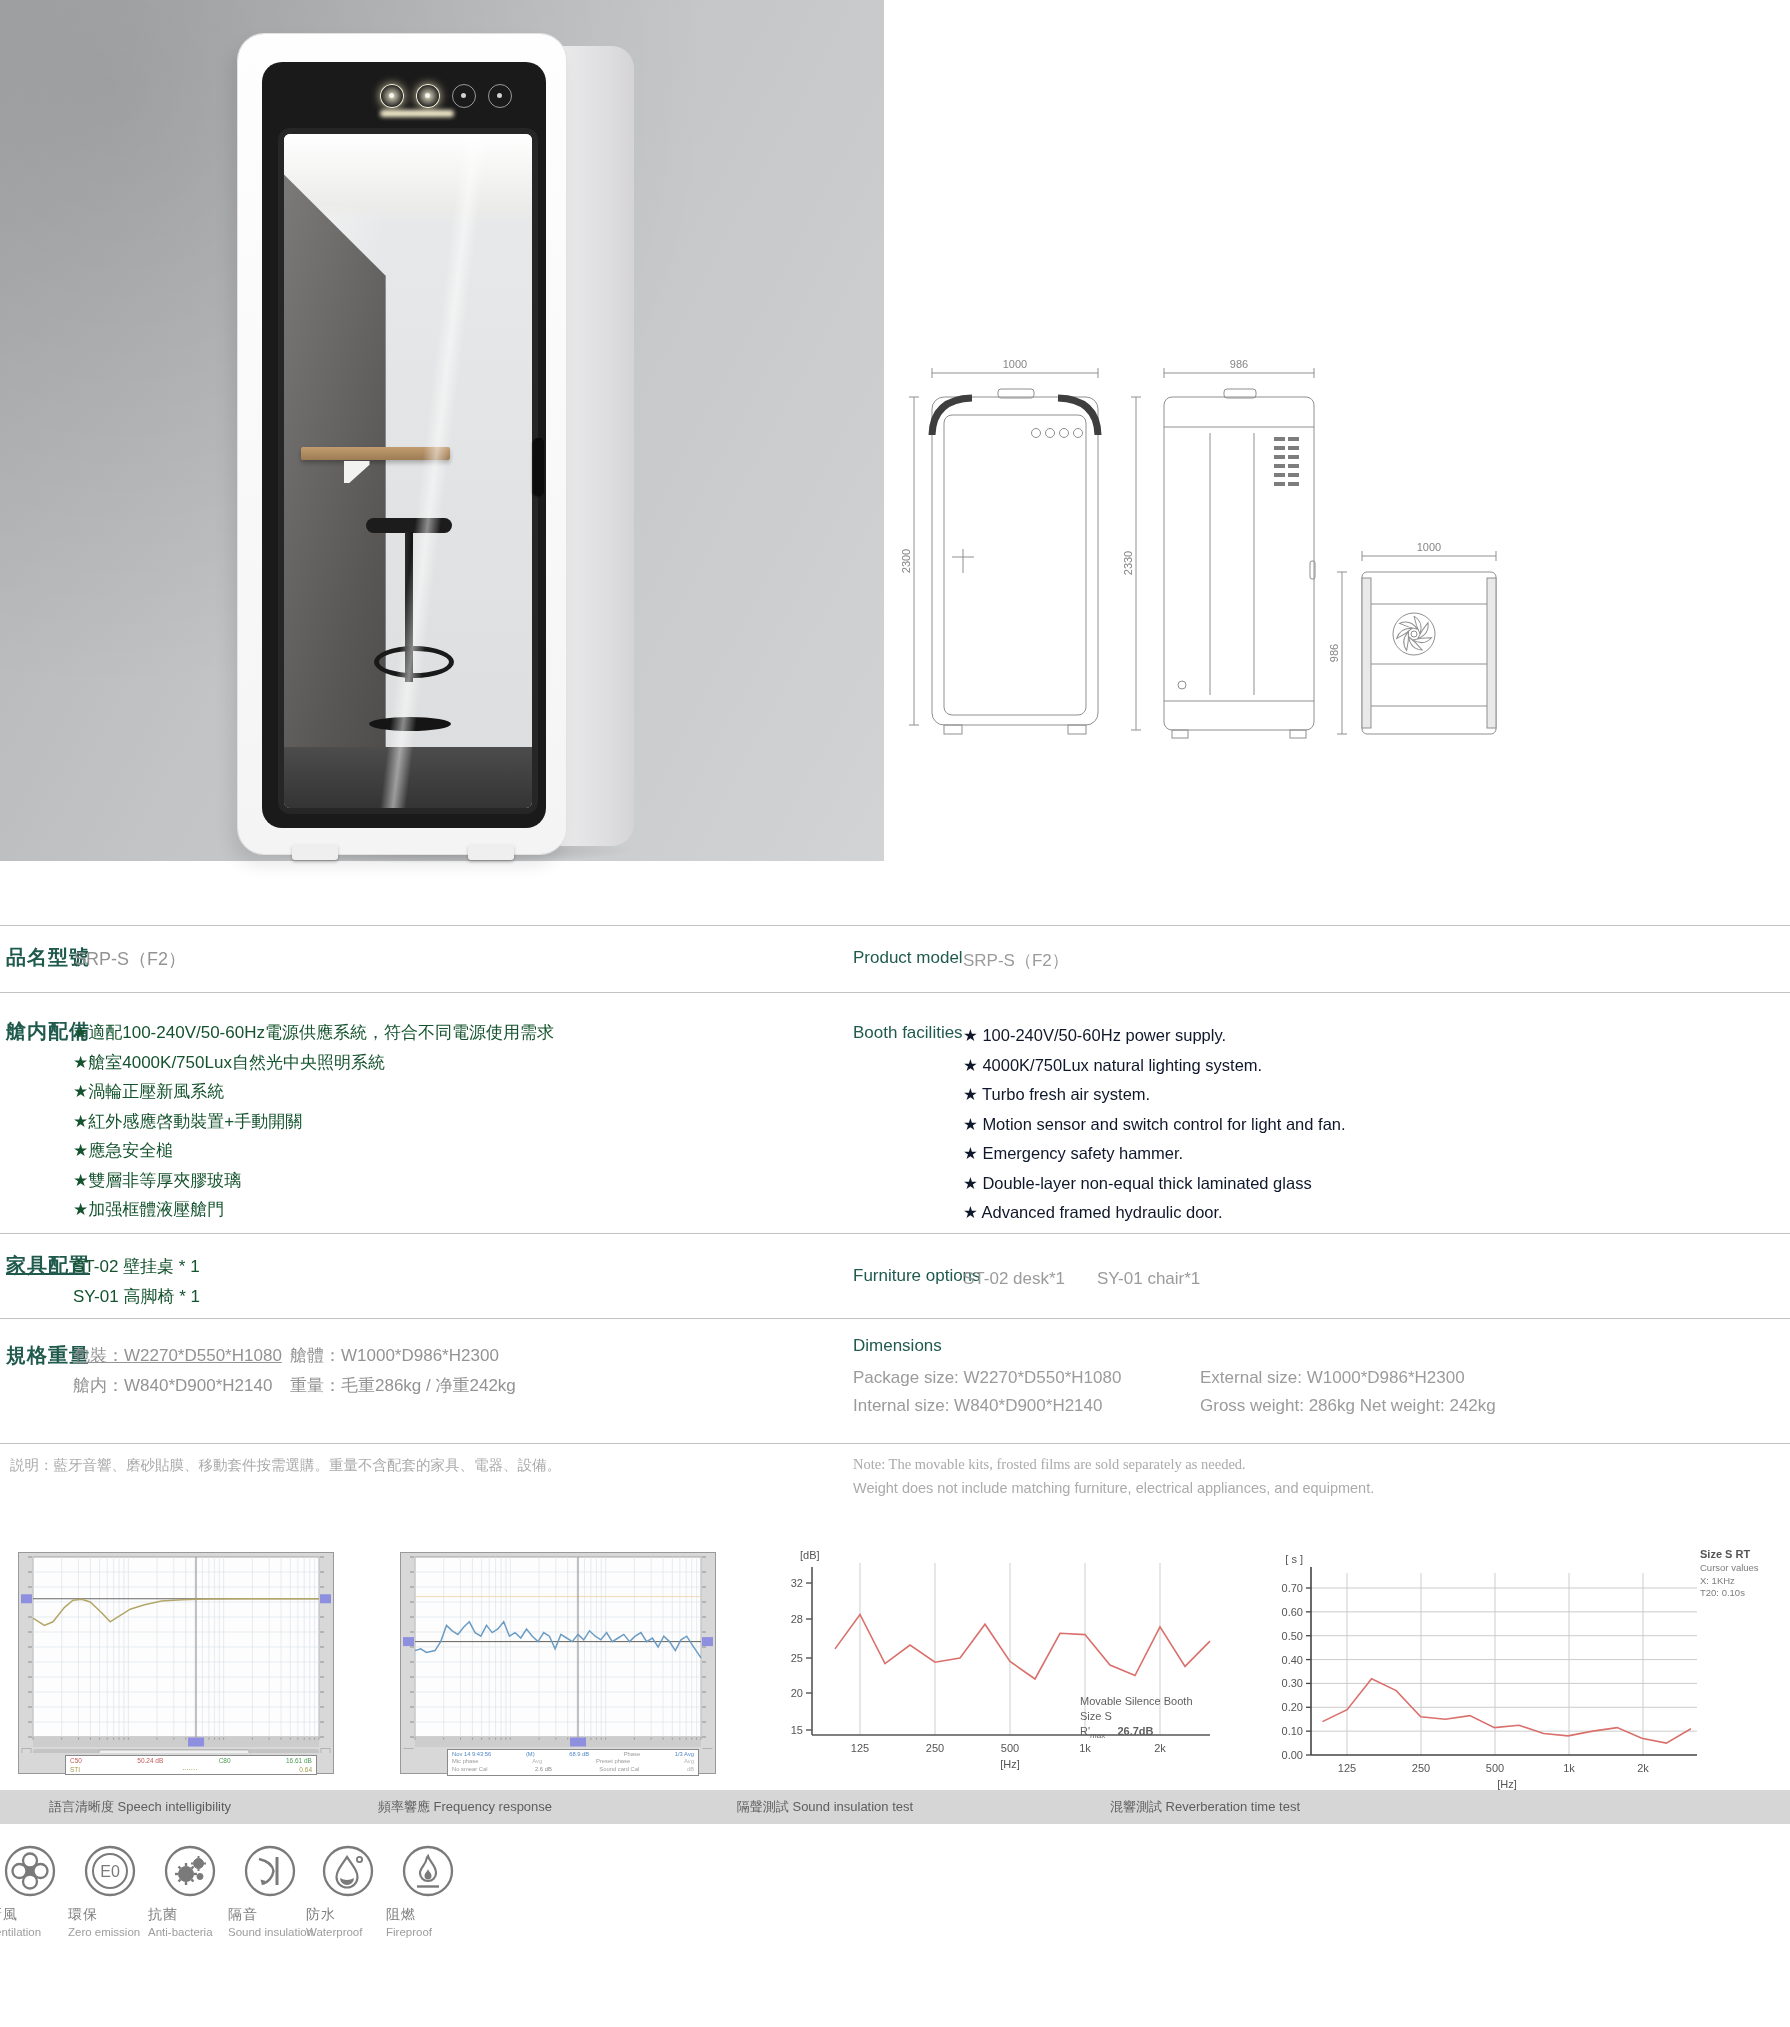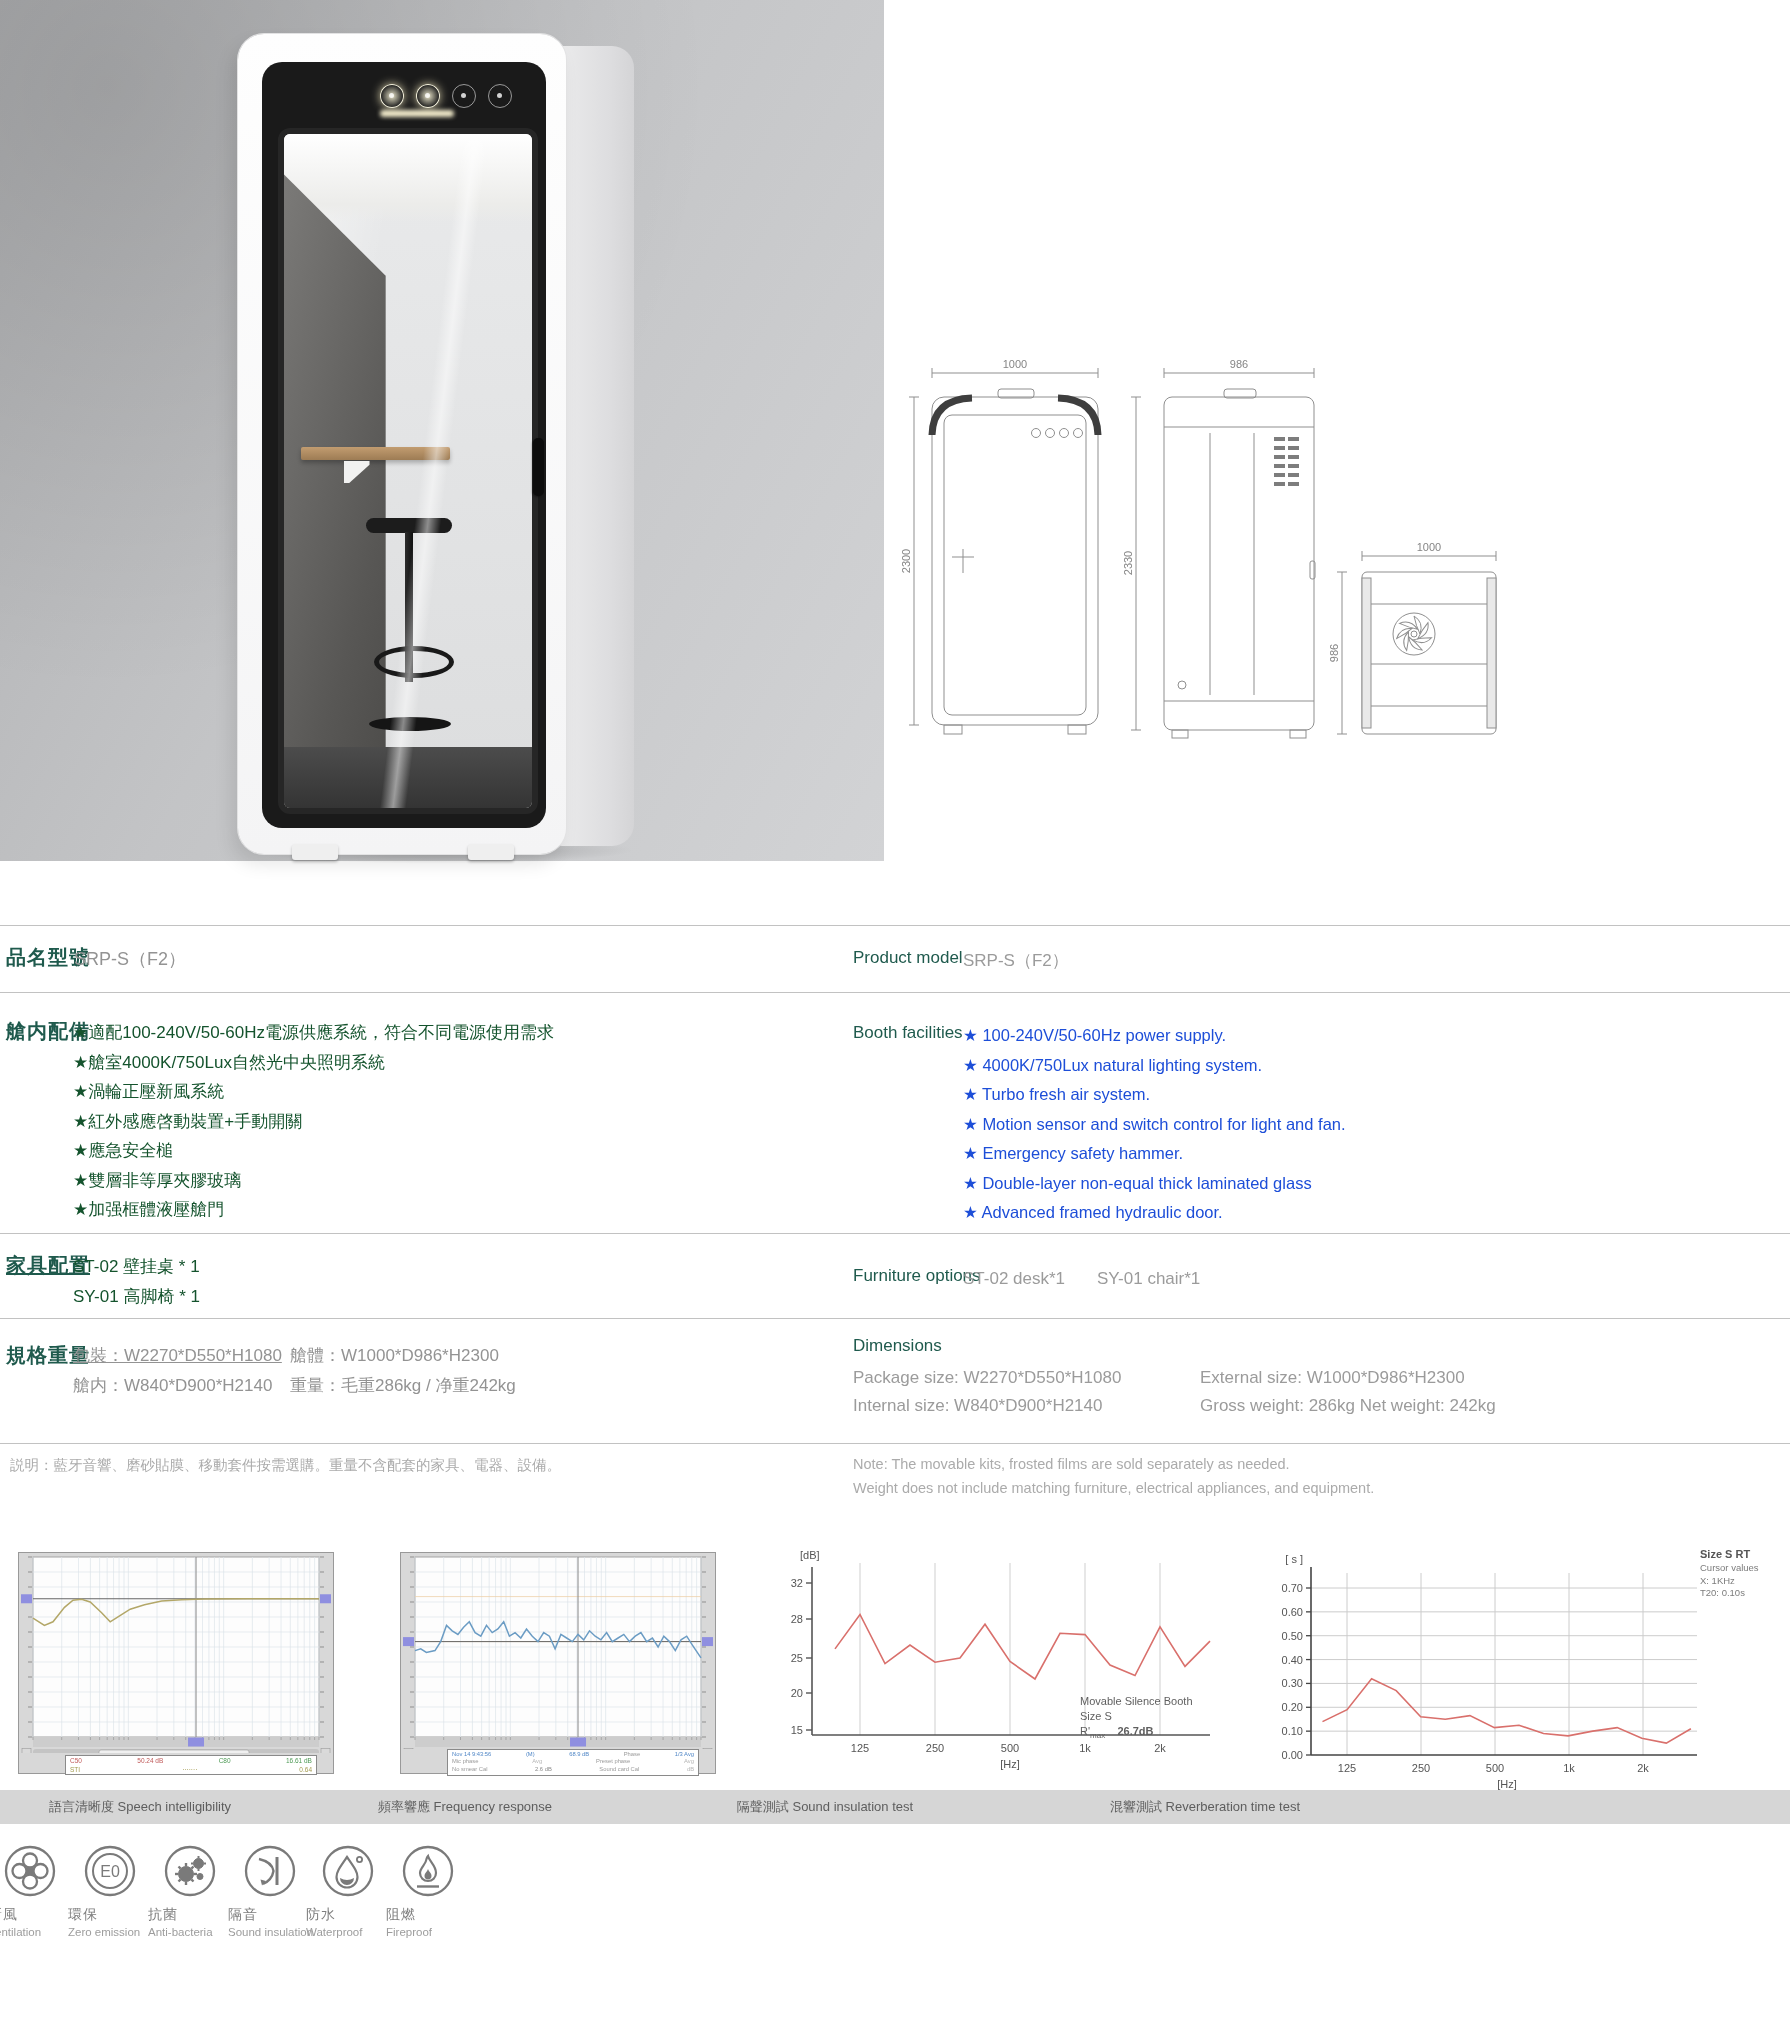--- a/index.html
+++ b/index.html
@@ -61,21 +61,21 @@
   .swatch-dot{width:73px;height:73px;border-radius:50%;}
   .swatch-label{margin-top:8px;font-size:13px;color:#8f8f8f;letter-spacing:.5px;}
 
   
   .rule{left:0;width:1790px;height:1px;background:#c2c2c2;}
   .zh-label{font-size:20px;font-weight:bold;color:#1f5a4d;letter-spacing:1px;}
   .en-label{font-size:17px;color:#1f5a4d;}
   .val{font-size:17px;color:#9b9b9b;}
   .zh-val{font-size:17px;color:#939393;}
   .list{font-size:17px;color:#14532d;line-height:29.5px;}
-  .en-list{font-size:16.5px;color:#1d4ed8;line-height:29.5px;}
+  .en-list{font-size:16.5px;color:#0f172a;line-height:29.5px;}
   .note{font-size:14.5px;color:#ababab;}
 
   
   .mini-chart{background:#d8d8d8;border:1px solid #999;}
   .mini-legend{position:absolute;left:46px;width:242px;background:#fff;border:1px solid #8a8a8a;
                font-size:6.5px;line-height:8.5px;padding:1px 4px;}
   .mini-legend .row{display:flex;justify-content:space-between;}
   .chart-annot{font-size:11px;color:#5f5f5f;line-height:15px;}
   .chart-annot .small{font-size:9.5px;color:#7c7c7c;line-height:12.5px;}
   .caption-band{left:0;top:1790px;width:1790px;height:34px;background:#d6d6d6;}
@@ -269,21 +269,21 @@
   <div class="abs en-label" style="left:853px;top:1266px;">Furniture options</div>
   <div class="abs val" style="left:963px;top:1269px;">ST-02 desk*1</div>
   <div class="abs val" style="left:1097px;top:1269px;">SY-01 chair*1</div>
 
   <div class="abs en-label" style="left:853px;top:1336px;">Dimensions</div>
   <div class="abs val" style="left:853px;top:1368px;">Package size: W2270*D550*H1080</div>
   <div class="abs val" style="left:1200px;top:1368px;">External size: W1000*D986*H2300</div>
   <div class="abs val" style="left:853px;top:1396px;">Internal size: W840*D900*H2140</div>
   <div class="abs val" style="left:1200px;top:1396px;">Gross weight: 286kg   Net weight: 242kg</div>
 
-  <div class="abs note" style="left:853px;top:1456px;">Note:  The movable kits, frosted films are sold separately as needed.</div>
+  <div class="abs note" style="left:853px;top:1456px;font-family:Liberation Serif, serif;">Note:  The movable kits, frosted films are sold separately as needed.</div>
   <div class="abs note" style="left:853px;top:1480px;">Weight does not include matching furniture, electrical appliances, and equipment.</div>
 
   <div class="abs mini-chart" style="left:18px;top:1552px;width:314px;height:220px;">
     <svg id="mini-speech" width="314" height="200">
         <rect x="0" y="0" width="314" height="200" fill="#d8d8d8"></rect>
         <rect x="14" y="4" width="286" height="180" fill="#fdfdfd" stroke="#a3a3a3" stroke-width="1"></rect>
         <g stroke="#dde4ea" stroke-width="0.7">
           <line x1="14" y1="4" x2="14" y2="184"></line>
           <line x1="42.6981929199662" y1="4" x2="42.6981929199662" y2="184"></line>
           <line x1="59.48555961660782" y1="4" x2="59.48555961660782" y2="184"></line>

